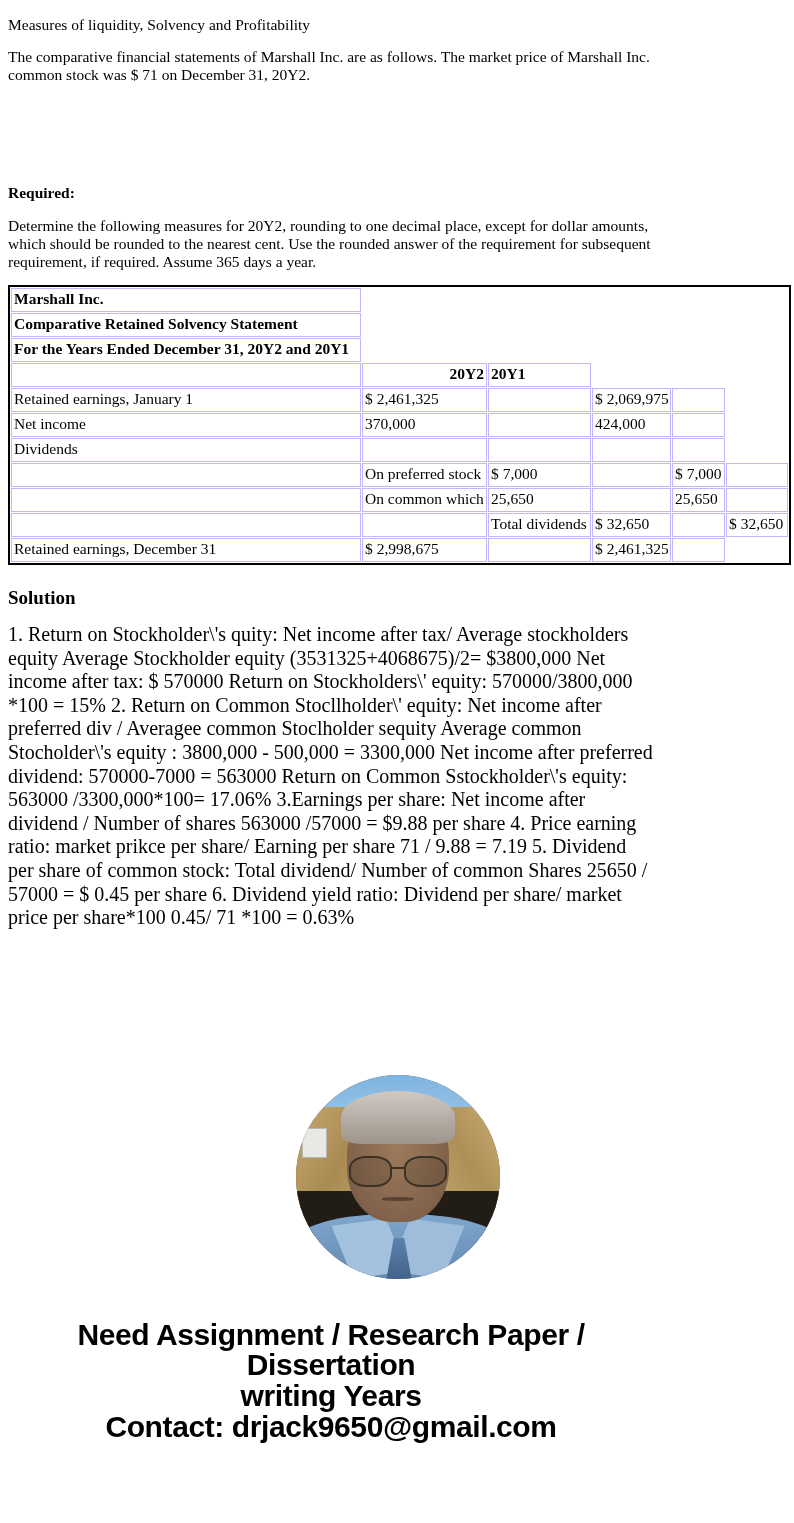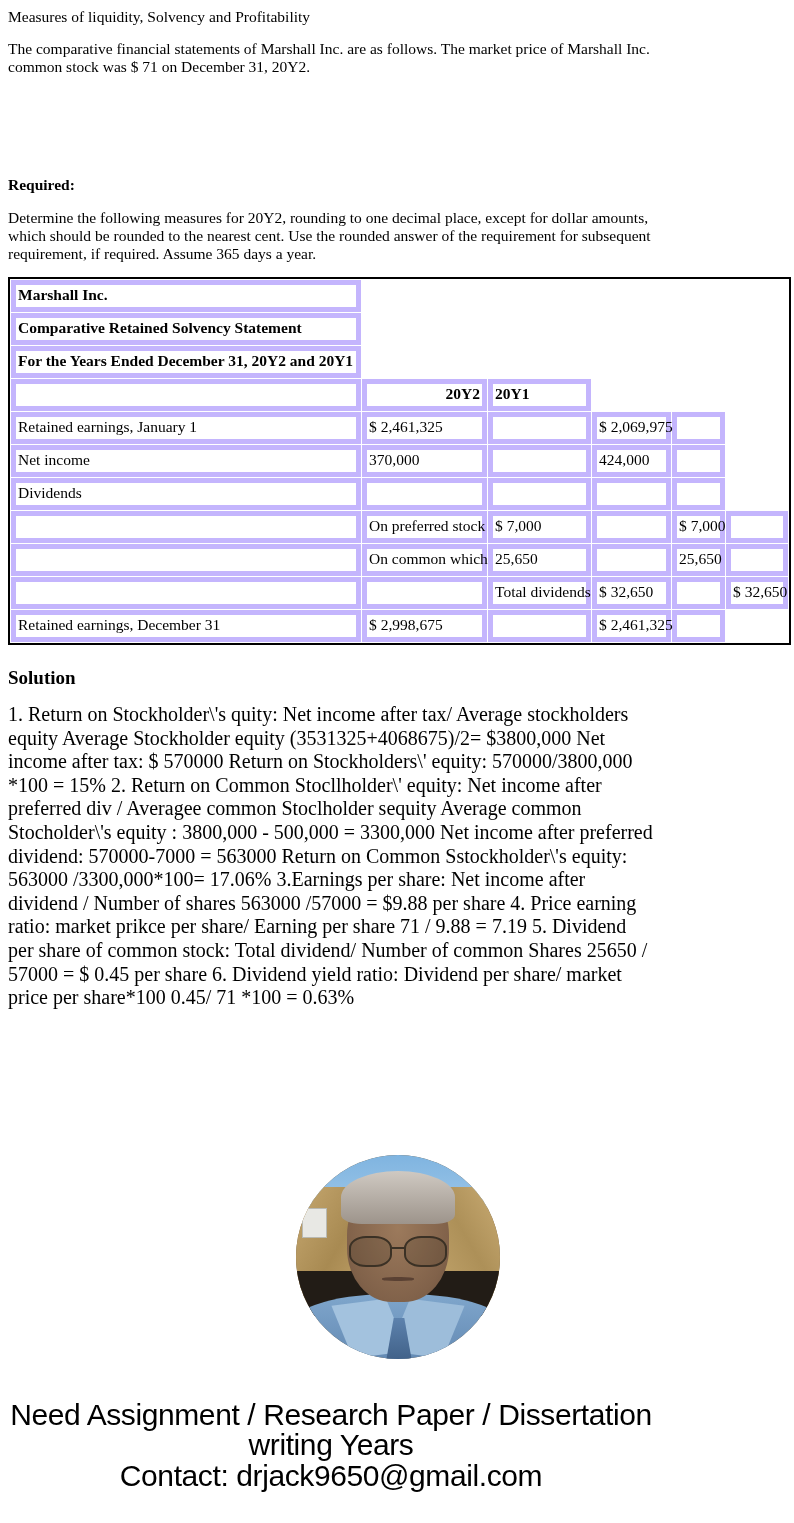--- a/index.html
+++ b/index.html
@@ -11,20 +11,21 @@
   body {
     width: 794px;
     font-family: "Liberation Serif", "DejaVu Serif", serif;
     color: #000000;
   }
   .page {
     width: 662px;
     box-sizing: border-box;
     padding: 8px 8px 0 8px;
     position: relative;
+    margin-top: 8px;
   }
   p.body-text {
     font-size: 15.5px;
     line-height: 1.17;
     margin: 0 0 14px 0;
     text-align: left;
   }
   p.intro-line {
     margin: 0 0 14px 0;
   }
@@ -45,21 +46,21 @@
     border-collapse: separate;
     border-spacing: 1px;
     border: 2px solid #000;
     font-size: 15.5px;
     line-height: 1.17;
     table-layout: fixed;
     width: 778px;
     background: #ffffff;
   }
   table.stmt td {
-    border: 5px solid #c4b5fd;
+    border: 1px solid #c4b5fd;
     padding: 1px 2px 2px 2px;
     vertical-align: top;
     height: 19px;
     overflow: visible;
     white-space: nowrap;
   }
   table.stmt td.blank-nb {
     border: none;
     padding: 0;
   }
@@ -171,21 +172,21 @@
     background: #3b3125;
   }
   .av-mouth {
     position: absolute; left: 42%; top: 60%; width: 16%; height: 4px;
     background: #5a4133; border-radius: 40%;
   }
   
   .footer {
     text-align: center;
     font-family: "Liberation Sans", "DejaVu Sans", sans-serif;
-    font-weight: normal;
+    font-weight: bold;
     font-size: 30px;
     line-height: 1.02;
     letter-spacing: -0.4px;
     margin: 0;
     padding: 0 0 24px 0;
   }
   .footer .ln { display: block; }
 </style>
 </head>
 <body>

